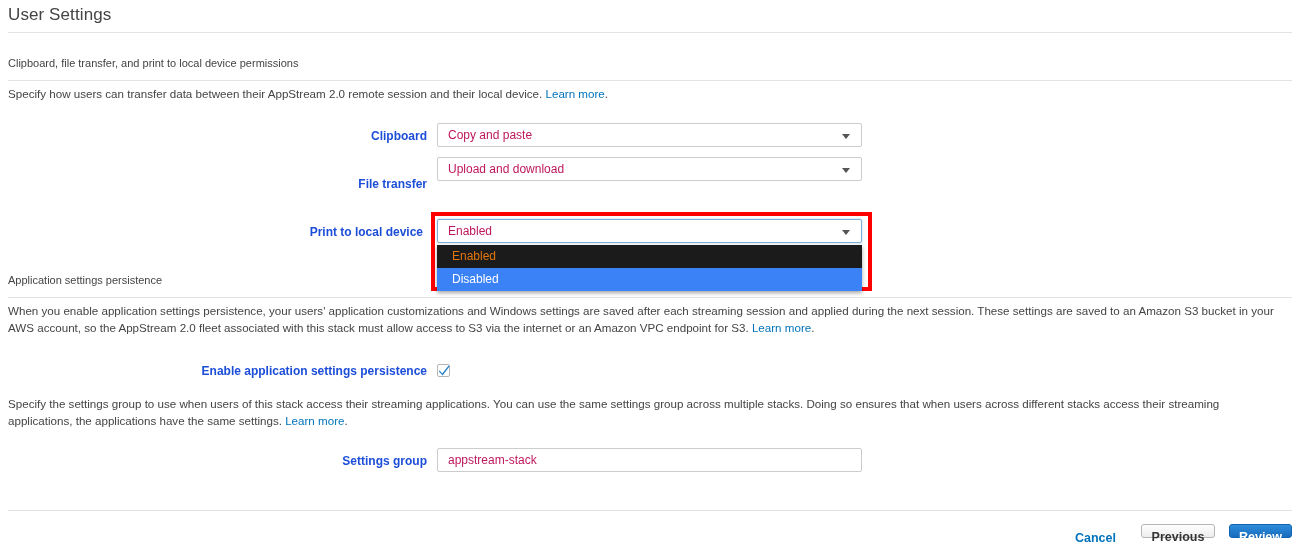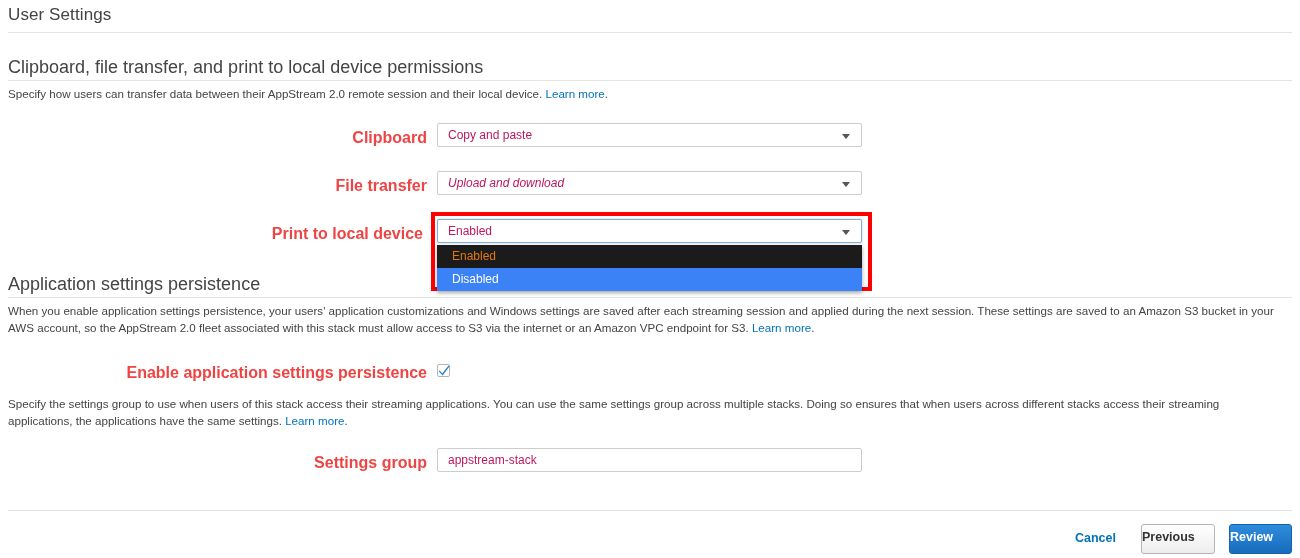--- a/index.html
+++ b/index.html
@@ -37,44 +37,44 @@
   .hr {
     position: absolute;
     left: 8px;
     width: 1284px;
     height: 1px;
     background: #e3e3e3;
   }
   .section-head {
     position: absolute;
     left: 8px;
-    font-size: 18px;
+    font-size: 11px;
     font-weight: normal;
     color: #444444;
   }
   .para {
     position: absolute;
     left: 8px;
     font-size: 11.6px;
     line-height: 16.5px;
     color: #444444;
   }
   a.learn {
     color: #0073bb;
     text-decoration: none;
   }
 
   
   .f-label {
     position: absolute;
     width: 420px;
     text-align: right;
-    font-size: 16px;
+    font-size: 12px;
     font-weight: bold;
-    color: #ef4444;
+    color: #1d4ed8;
   }
   .f-ctrl {
     position: absolute;
     left: 437px;
     width: 425px;
     height: 24px;
     box-sizing: border-box;
     background: #ffffff;
     border: 1px solid #cccccc;
     border-radius: 2px;
@@ -160,27 +160,27 @@
   .btn-cancel {
     position: absolute;
     font-size: 12.5px;
     font-weight: bold;
     color: #0073bb;
     text-decoration: none;
     cursor: pointer;
   }
   .btn {
     position: absolute;
-    height: 30px;
+    height: 14px;
     box-sizing: border-box;
     border-radius: 3px;
     font-size: 12.5px;
     font-weight: bold;
     line-height: 24px;
-    text-align: left;
+    text-align: center;
     cursor: pointer;
     padding: 0;
   }
   .btn-prev {
     background: linear-gradient(to bottom, #ffffff 0%, #ededed 100%);
     border: 1px solid #b5b5b5;
     color: #333333;
   }
   .btn-review {
     background: linear-gradient(to bottom, #2f8ddb 0%, #176bbd 100%);
@@ -204,21 +204,21 @@
     <a class="learn" href="#">Learn more</a><span>.</span>
   </div>
 
   <div class="f-label" style="left:7px; top:129px;">Clipboard</div>
   <div class="f-ctrl" style="top:123px;">
     <span class="val">Copy and paste</span>
     <span class="caret"></span>
   </div>
 
   <div class="f-label" style="left:7px; top:177px;">File transfer</div>
-  <div class="f-ctrl" style="top:171px;font-style:italic;">
+  <div class="f-ctrl" style="top:157px;">
     <span class="val">Upload and download</span>
     <span class="caret"></span>
   </div>
 
   <div class="f-label" style="left:3px; top:225px;">Print to local device</div>
   <div class="f-ctrl focused" style="top:219px;">
     <span class="val">Enabled</span>
     <span class="caret"></span>
   </div>
 

